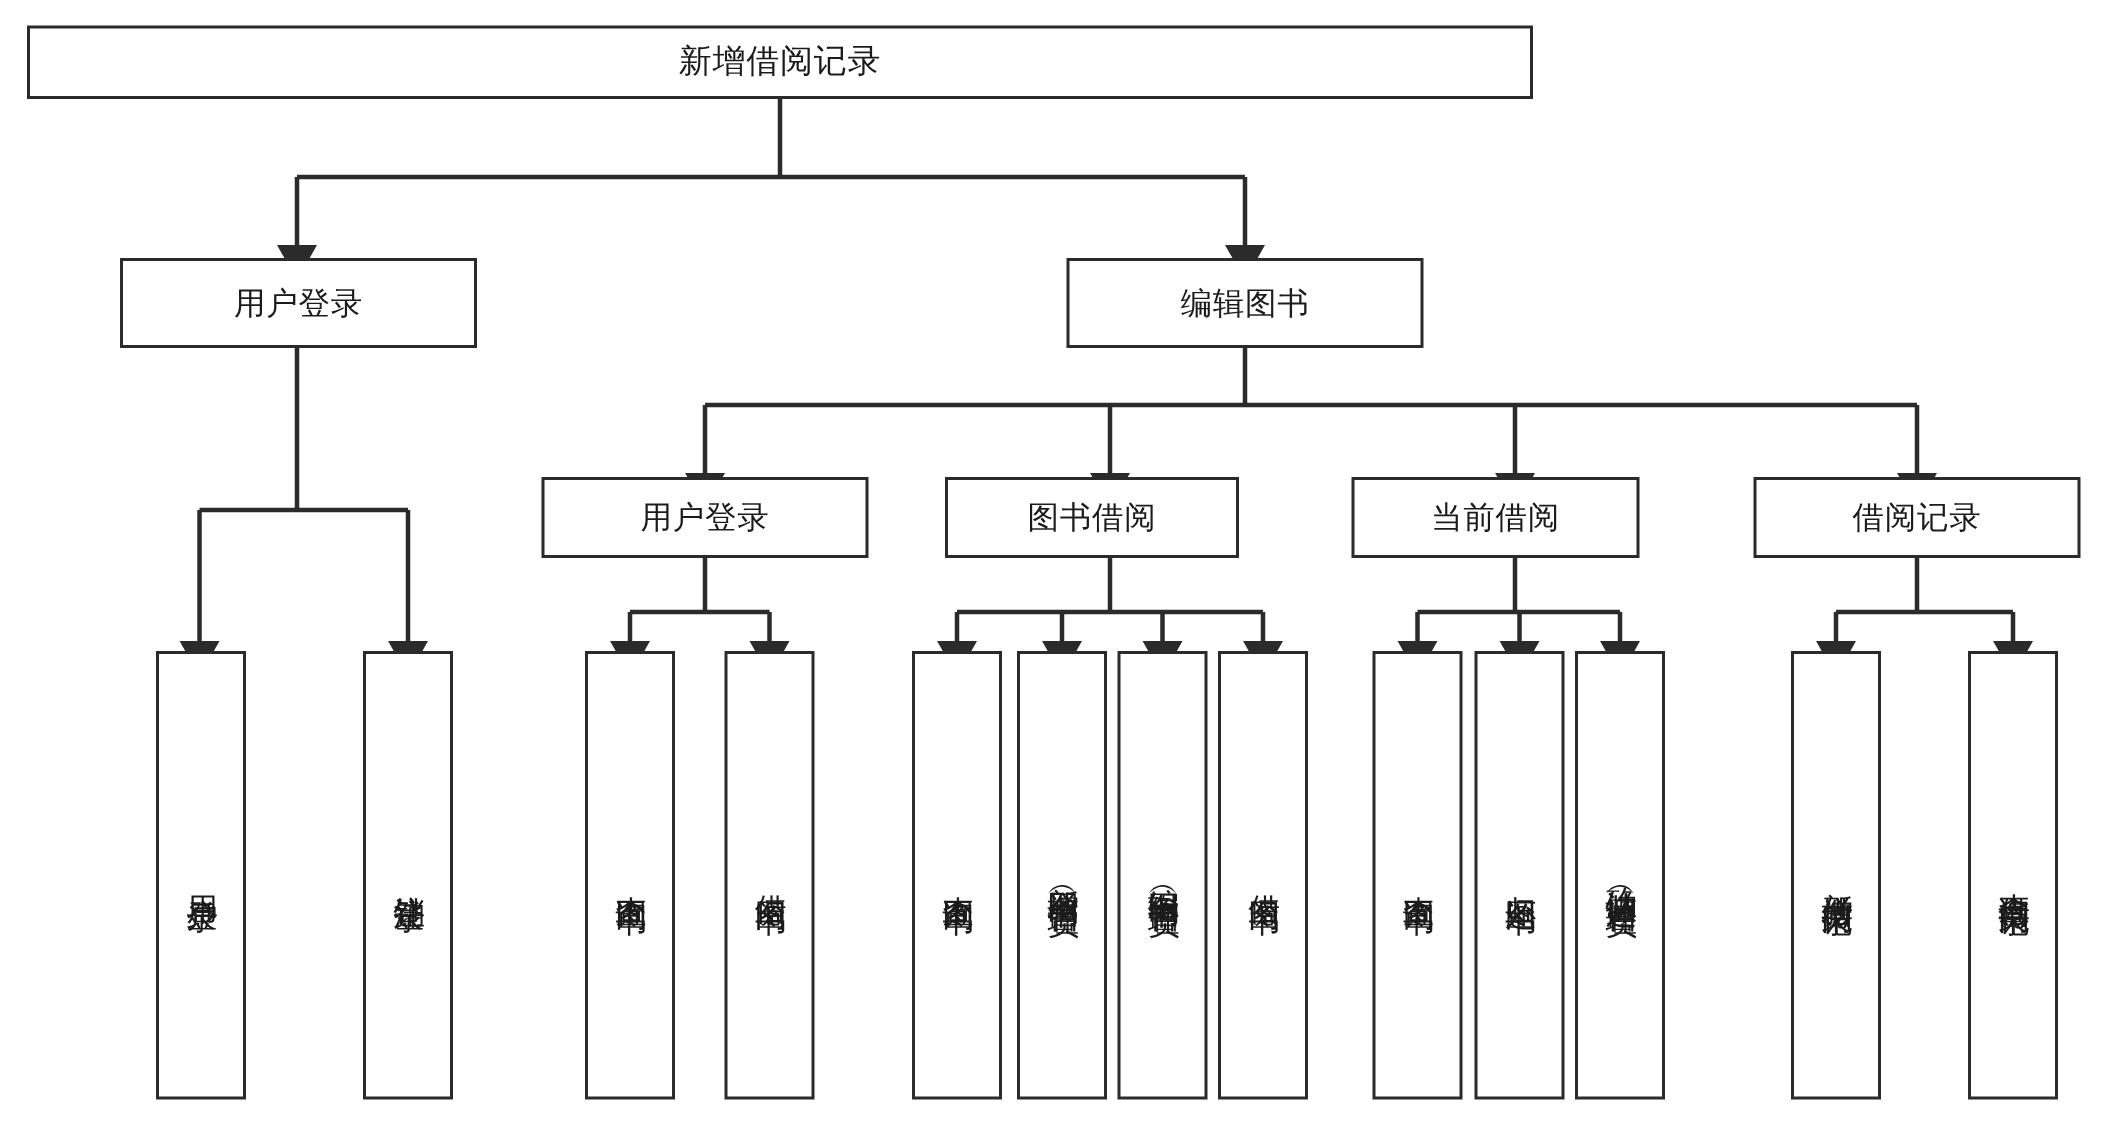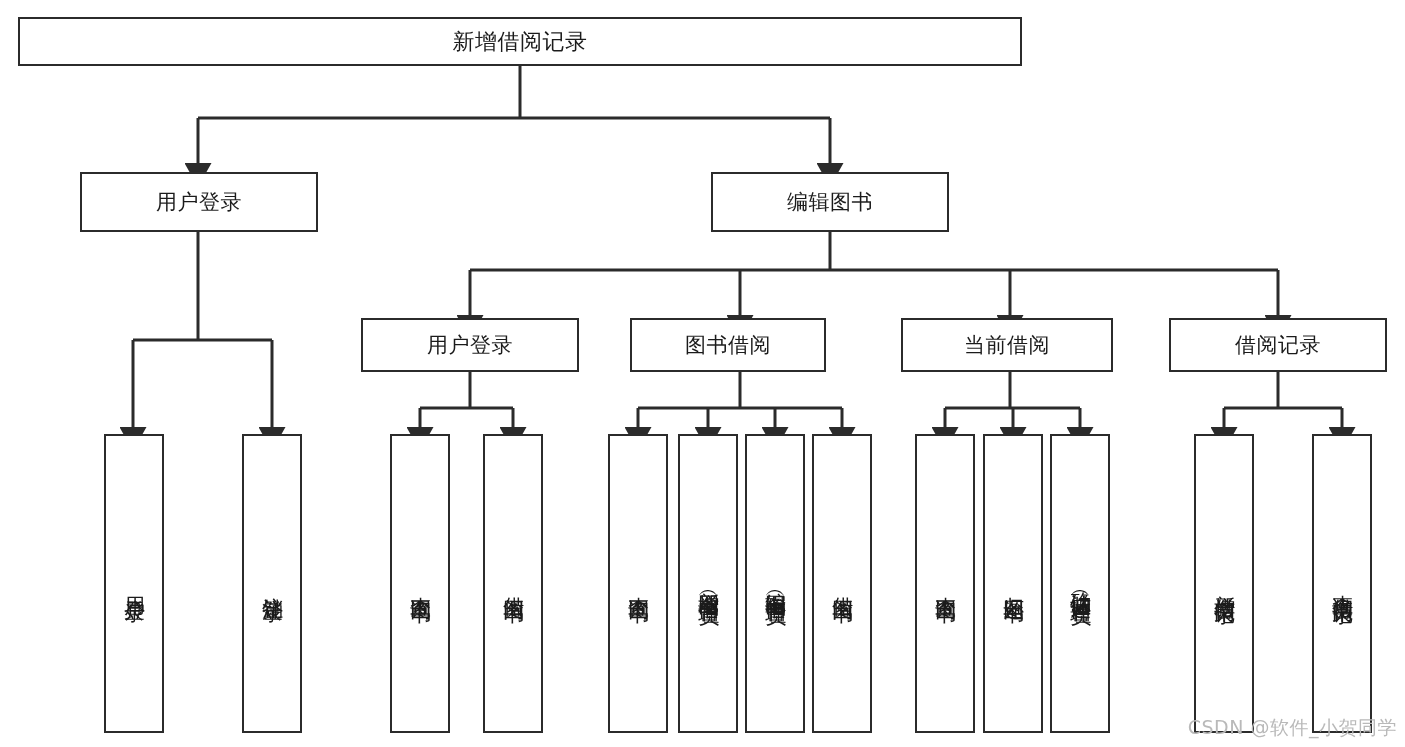--- a/index.html
+++ b/index.html
@@ -139,21 +139,21 @@
   </div>
 
   <div class="node horizontal" style="left:361px; top:318px; width:218px; height:54px;">
     <span>用户登录</span>
   </div>
 
   <div class="node horizontal" style="left:630px; top:318px; width:196px; height:54px;">
     <span>图书借阅</span>
   </div>
 
-  <div class="node horizontal" style="left:901px; top:318px; width:212px; height:54px;">
+  <div class="node horizontal" style="left:901px; top:318px; width:192px; height:54px;">
     <span>当前借阅</span>
   </div>
 
   <div class="node horizontal" style="left:1169px; top:318px; width:218px; height:54px;text-align:right;">
     <span>借阅记录</span>
   </div>
 
   <div class="node vertical" style="left:104px; top:434px; width:60px; height:299px;">
     <span class="vlabel">用户登录</span>
   </div>
@@ -199,15 +199,14 @@
   </div>
 
   <div class="node vertical" style="left:1194px; top:434px; width:60px; height:299px;">
     <span class="vlabel">新增借阅记录</span>
   </div>
 
   <div class="node vertical" style="left:1312px; top:434px; width:60px; height:299px;">
     <span class="vlabel">查询借阅记录</span>
   </div>
 
-  <div class="watermark">CSDN @软件_小贺同学</div>
 
 </div>
 
 </body></html>

